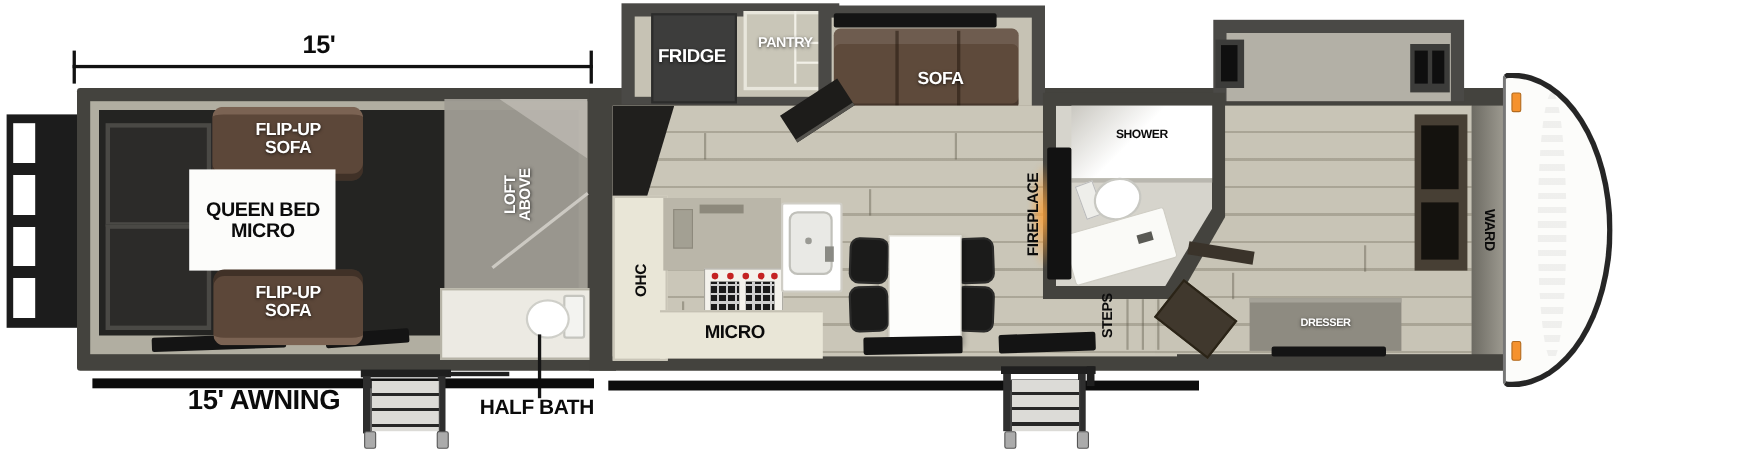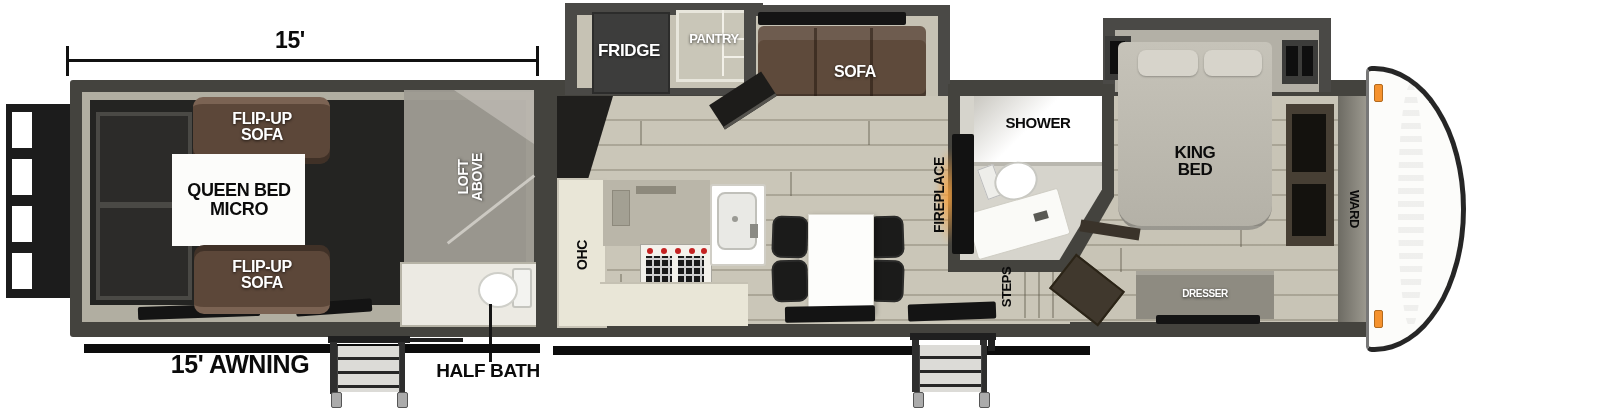--- a/index.html
+++ b/index.html
@@ -116,20 +116,21 @@
     <span class="knob" style="left:6px;"></span>
     <span class="knob" style="left:20px;"></span>
     <span class="knob" style="left:34px;"></span>
     <span class="knob" style="left:48px;"></span>
     <span class="knob" style="left:60px;"></span>
   </div>
   <div class="abs grate" style="left:646px;top:256px;width:26px;height:26px;"></div>
   <div class="abs grate" style="left:678px;top:256px;width:26px;height:26px;"></div>
 
   <div class="abs" style="left:600px;top:282px;width:148px;height:42px;background:#e9e6d7;border-top:2px solid #c5c1b3;"></div>
+  <div class="abs lbl lbl-b" style="left:608px;top:290px;width:120px;height:24px;font-size:17px;">MICRO</div>
 
   <div class="abs" style="left:710px;top:184px;width:52px;height:78px;background:#ffffff;border:2px solid #d0cec6;border-radius:3px;"></div>
   <div class="abs" style="left:717px;top:192px;width:36px;height:54px;background:#e9e9e5;border:2px solid #c0c0ba;border-radius:8px;"></div>
   <div class="abs" style="left:732px;top:216px;width:6px;height:6px;background:#9a9a94;border-radius:50%;"></div>
   <div class="abs" style="left:750px;top:224px;width:8px;height:14px;background:#8a8a84;"></div>
 
   <div class="abs chair" style="left:772px;top:216px;width:36px;height:42px;transform:rotate(2deg);"></div>
   <div class="abs chair" style="left:772px;top:260px;width:36px;height:42px;transform:rotate(-2deg);"></div>
   <div class="abs chair" style="left:868px;top:216px;width:36px;height:42px;transform:rotate(-2deg);"></div>
   <div class="abs chair" style="left:868px;top:260px;width:36px;height:42px;transform:rotate(2deg);"></div>
@@ -138,40 +139,35 @@
   <div class="abs mat" style="left:785px;top:306px;width:90px;height:16px;transform:rotate(-1deg);"></div>
   <div class="abs mat" style="left:908px;top:303px;width:88px;height:17px;transform:rotate(-2deg);"></div>
 
   <div class="abs planks" style="left:1050px;top:96px;width:288px;height:226px;background-color:#c8c4b6;"></div>
   <div class="abs joint" style="left:1120px;top:248px;"></div>
   <div class="abs joint" style="left:1240px;top:223px;"></div>
 
   <div class="abs" style="left:948px;top:84px;width:166px;height:188px;background:#44433e;clip-path:polygon(0 0,100% 0,100% 60%,74% 100%,0 100%);"></div>
   <div class="abs" style="left:960px;top:96px;width:142px;height:164px;background:#d6d4cc;clip-path:polygon(0 0,100% 0,100% 57%,70% 100%,0 100%);"></div>
   <div class="abs" style="left:974px;top:96px;width:128px;height:66px;background:linear-gradient(135deg,#c9c7c0 0%,#ffffff 45%);border-bottom:4px solid #b9b7af;"></div>
-  <div class="abs lbl lbl-b" style="left:976px;top:112px;width:124px;height:22px;font-size:15px;">SHOWER</div>
+  <div class="abs lbl lbl-b" style="left:976px;top:112px;width:124px;height:22px;font-size:11px;">SHOWER</div>
   <div class="abs" style="left:982px;top:166px;width:15px;height:30px;background:#eeeeea;border:1px solid #bbb;transform:rotate(-20deg);"></div>
   <div class="abs" style="left:994px;top:162px;width:40px;height:34px;background:#ffffff;border:2px solid #c8c8c2;border-radius:50%;transform:rotate(-20deg);"></div>
   <div class="abs" style="left:970px;top:200px;width:94px;height:46px;background:#fafaf7;border:1px solid #cfcdc4;border-radius:3px;transform:rotate(-16deg);"></div>
   <div class="abs" style="left:1034px;top:212px;width:14px;height:8px;background:#5a5a55;transform:rotate(-16deg);"></div>
 
   <div class="abs" style="left:936px;top:148px;width:24px;height:96px;background:radial-gradient(ellipse at center,rgba(247,160,60,.95) 0%,rgba(247,160,60,0) 72%);filter:blur(2px);"></div>
   <div class="abs" style="left:952px;top:134px;width:22px;height:120px;background:#121212;border-radius:2px;"></div>
   <div class="abs lbl lbl-b vccw" style="left:879px;top:187px;width:120px;height:16px;font-size:14px;">FIREPLACE</div>
 
   <div class="abs joint" style="left:1024px;top:272px;height:46px;"></div>
   <div class="abs joint" style="left:1038px;top:272px;height:46px;"></div>
   <div class="abs joint" style="left:1052px;top:272px;height:46px;"></div>
   <div class="abs lbl lbl-b vccw" style="left:972px;top:279px;width:70px;height:16px;font-size:13px;">STEPS</div>
 
-  <div class="abs" style="left:1118px;top:42px;width:154px;height:184px;background:linear-gradient(180deg,#c6c3b9,#b4b1a7);border-radius:6px 6px 24px 24px;border-bottom:4px solid rgba(0,0,0,.22);">
-    <div class="abs" style="left:20px;top:8px;width:60px;height:26px;background:#d7d4cb;border-radius:8px;box-shadow:0 1px 2px rgba(0,0,0,.25);"></div>
-    <div class="abs" style="left:86px;top:8px;width:58px;height:26px;background:#d7d4cb;border-radius:8px;box-shadow:0 1px 2px rgba(0,0,0,.25);"></div>
-    <div class="abs lbl lbl-b" style="left:42px;top:96px;width:70px;height:46px;font-size:17px;">KING BED</div>
-  </div>
   <div class="abs" style="left:1080px;top:224px;width:60px;height:12px;background:#3a332a;transform:rotate(9deg);"></div>
   <div class="abs" style="left:1056px;top:268px;width:58px;height:40px;background:#40382d;border:2px solid #2b2417;transform:rotate(38deg);"></div>
 
   <div class="abs" style="left:1286px;top:104px;width:48px;height:142px;background:#473f34;">
     <div class="abs" style="left:6px;top:10px;width:34px;height:58px;background:#14120e;"></div>
     <div class="abs" style="left:6px;top:80px;width:34px;height:52px;background:#14120e;"></div>
   </div>
 
   <div class="abs" style="left:1136px;top:271px;width:138px;height:44px;background:#8e8b81;border-top:4px solid #a6a399;"></div>
   <div class="abs lbl lbl-w" style="left:1146px;top:282px;width:118px;height:24px;font-size:10px;">DRESSER</div>

